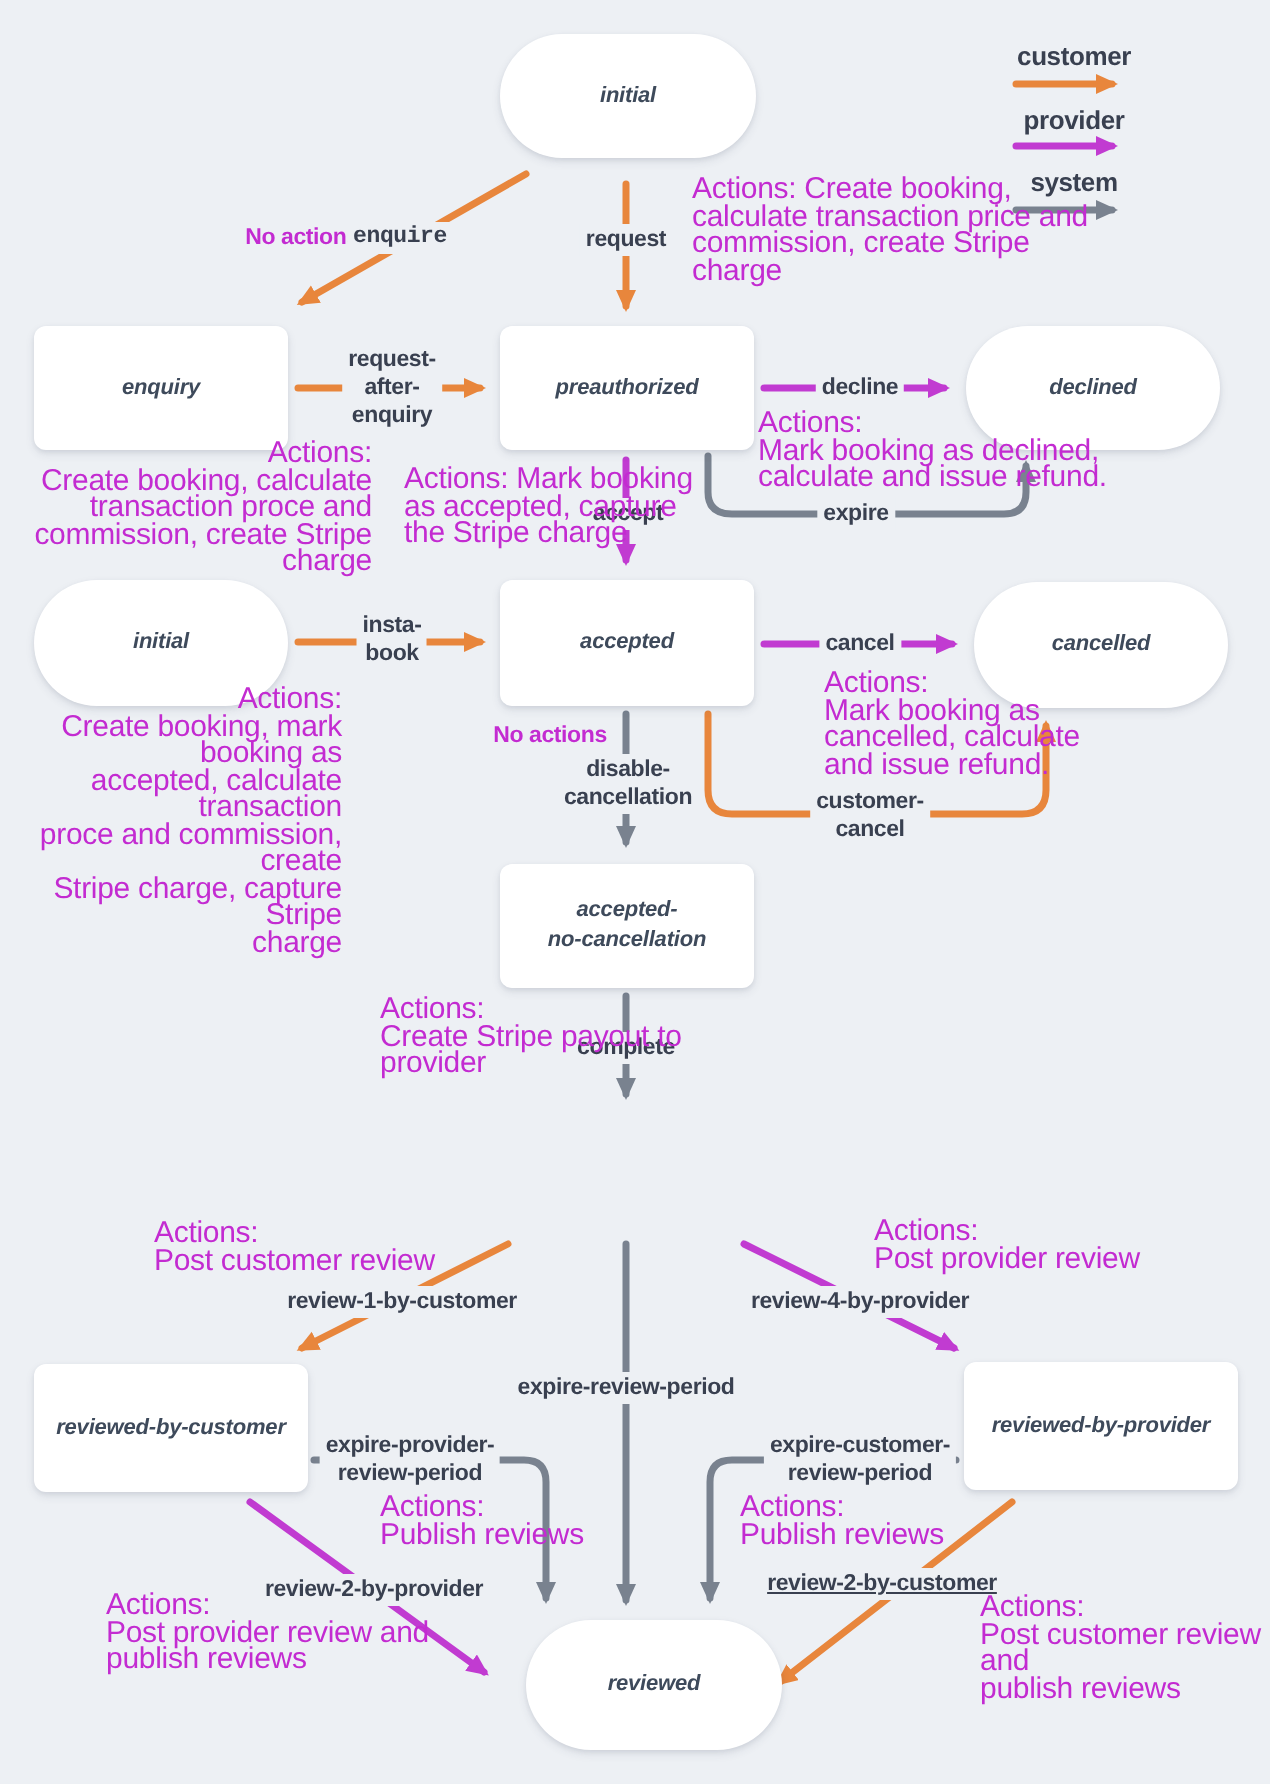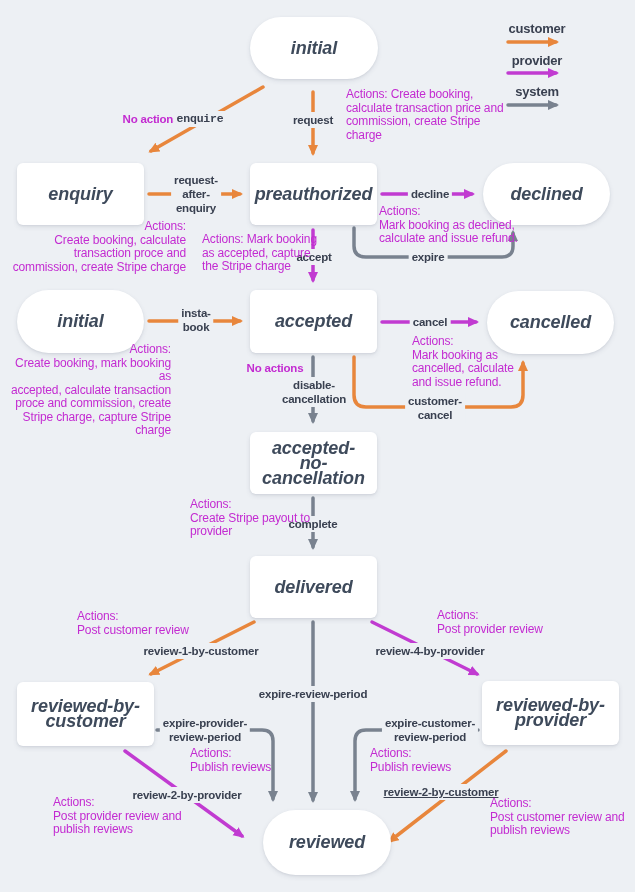--- a/index.html
+++ b/index.html
@@ -13,39 +13,39 @@
   .ec{stroke:var(--c-customer,#E8863C);}
   .ep{stroke:var(--c-provider,#C13BD1);}
   .es{stroke:var(--c-system,#79828F);}
   .fill-customer{fill:var(--c-customer,#E8863C);}
   .fill-provider{fill:var(--c-provider,#C13BD1);}
   .fill-system{fill:var(--c-system,#79828F);}
 
   .node{
     position:absolute;z-index:2;background:var(--c-node,#FFFFFF);
     display:flex;align-items:center;justify-content:center;text-align:center;
-    font-style:italic;font-weight:600;font-size:18px;letter-spacing:-0.1px;
+    font-style:italic;font-weight:600;font-size:11px;letter-spacing:-0.1px;
     color:var(--c-nodetext,#3E4A5B);line-height:15px;white-space:pre-line;
     box-shadow:0 2px 5px rgba(45,60,90,0.10),0 1px 2px rgba(45,60,90,0.08);
   }
   .node.rect{border-radius:6px;}
   .node.pill{border-radius:33px;}
 
   .elabel{
     position:absolute;z-index:3;transform:translate(-50%,-50%);
     background:var(--c-bg,#EDF0F4);color:var(--c-labeltext,#394050);
     font-size:11.5px;font-weight:bold;letter-spacing:-0.2px;line-height:14px;
     text-align:center;white-space:pre-line;padding:1px 3px;
   }
   .elabel.magenta{color:var(--c-actiontext,#C32BD1);}
   .elabel.nobg{background:transparent;}
 
   .note{
     position:absolute;z-index:3;color:var(--c-actiontext,#C32BD1);
-    font-size:12px;font-weight:normal;letter-spacing:-0.15px;line-height:13.5px;
+    font-size:15px;font-weight:normal;letter-spacing:-0.15px;line-height:13.5px;
     white-space:pre-line;
   }
   .note.right{text-align:right;}
 
   .legend-label{
     position:absolute;z-index:3;transform:translate(-50%,-50%);
     color:var(--c-labeltext,#394050);font-size:13px;font-weight:bold;
     letter-spacing:-0.2px;white-space:nowrap;
   }
 </style>
@@ -98,21 +98,20 @@
 
   <div class="node pill" style="left:250px;top:17px;width:128px;height:62px;">initial</div>
   <div class="node rect" style="left:17px;top:163px;width:127px;height:62px;">enquiry</div>
   <div class="node rect" style="left:250px;top:163px;width:127px;height:62px;">preauthorized</div>
   <div class="node pill" style="left:483px;top:163px;width:127px;height:62px;">declined</div>
   <div class="node pill" style="left:17px;top:290px;width:127px;height:63px;">initial</div>
   <div class="node rect" style="left:250px;top:290px;width:127px;height:63px;">accepted</div>
   <div class="node pill" style="left:487px;top:291px;width:127px;height:63px;">cancelled</div>
   <div class="node rect" style="left:250px;top:432px;width:127px;height:62px;">accepted-
 no-cancellation</div>
-  <div class="node rect" style="left:250px;top:556px;width:127px;height:62px;">delivered</div>
   <div class="node rect" style="left:17px;top:682px;width:137px;height:64px;">reviewed-by-customer</div>
   <div class="node rect" style="left:482px;top:681px;width:137px;height:64px;">reviewed-by-provider</div>
   <div class="node pill" style="left:263px;top:810px;width:128px;height:65px;">reviewed</div>
 
   <div class="elabel magenta nobg" style="left:151px;top:119px;">No actions</div>
   <div class="elabel" style="left:200px;top:119px;font-family:Liberation Mono, monospace;">enquire</div>
   <div class="elabel" style="left:313px;top:120px;">request</div>
   <div class="elabel" style="left:196px;top:194px;">request-
 after-
 enquiry</div>

